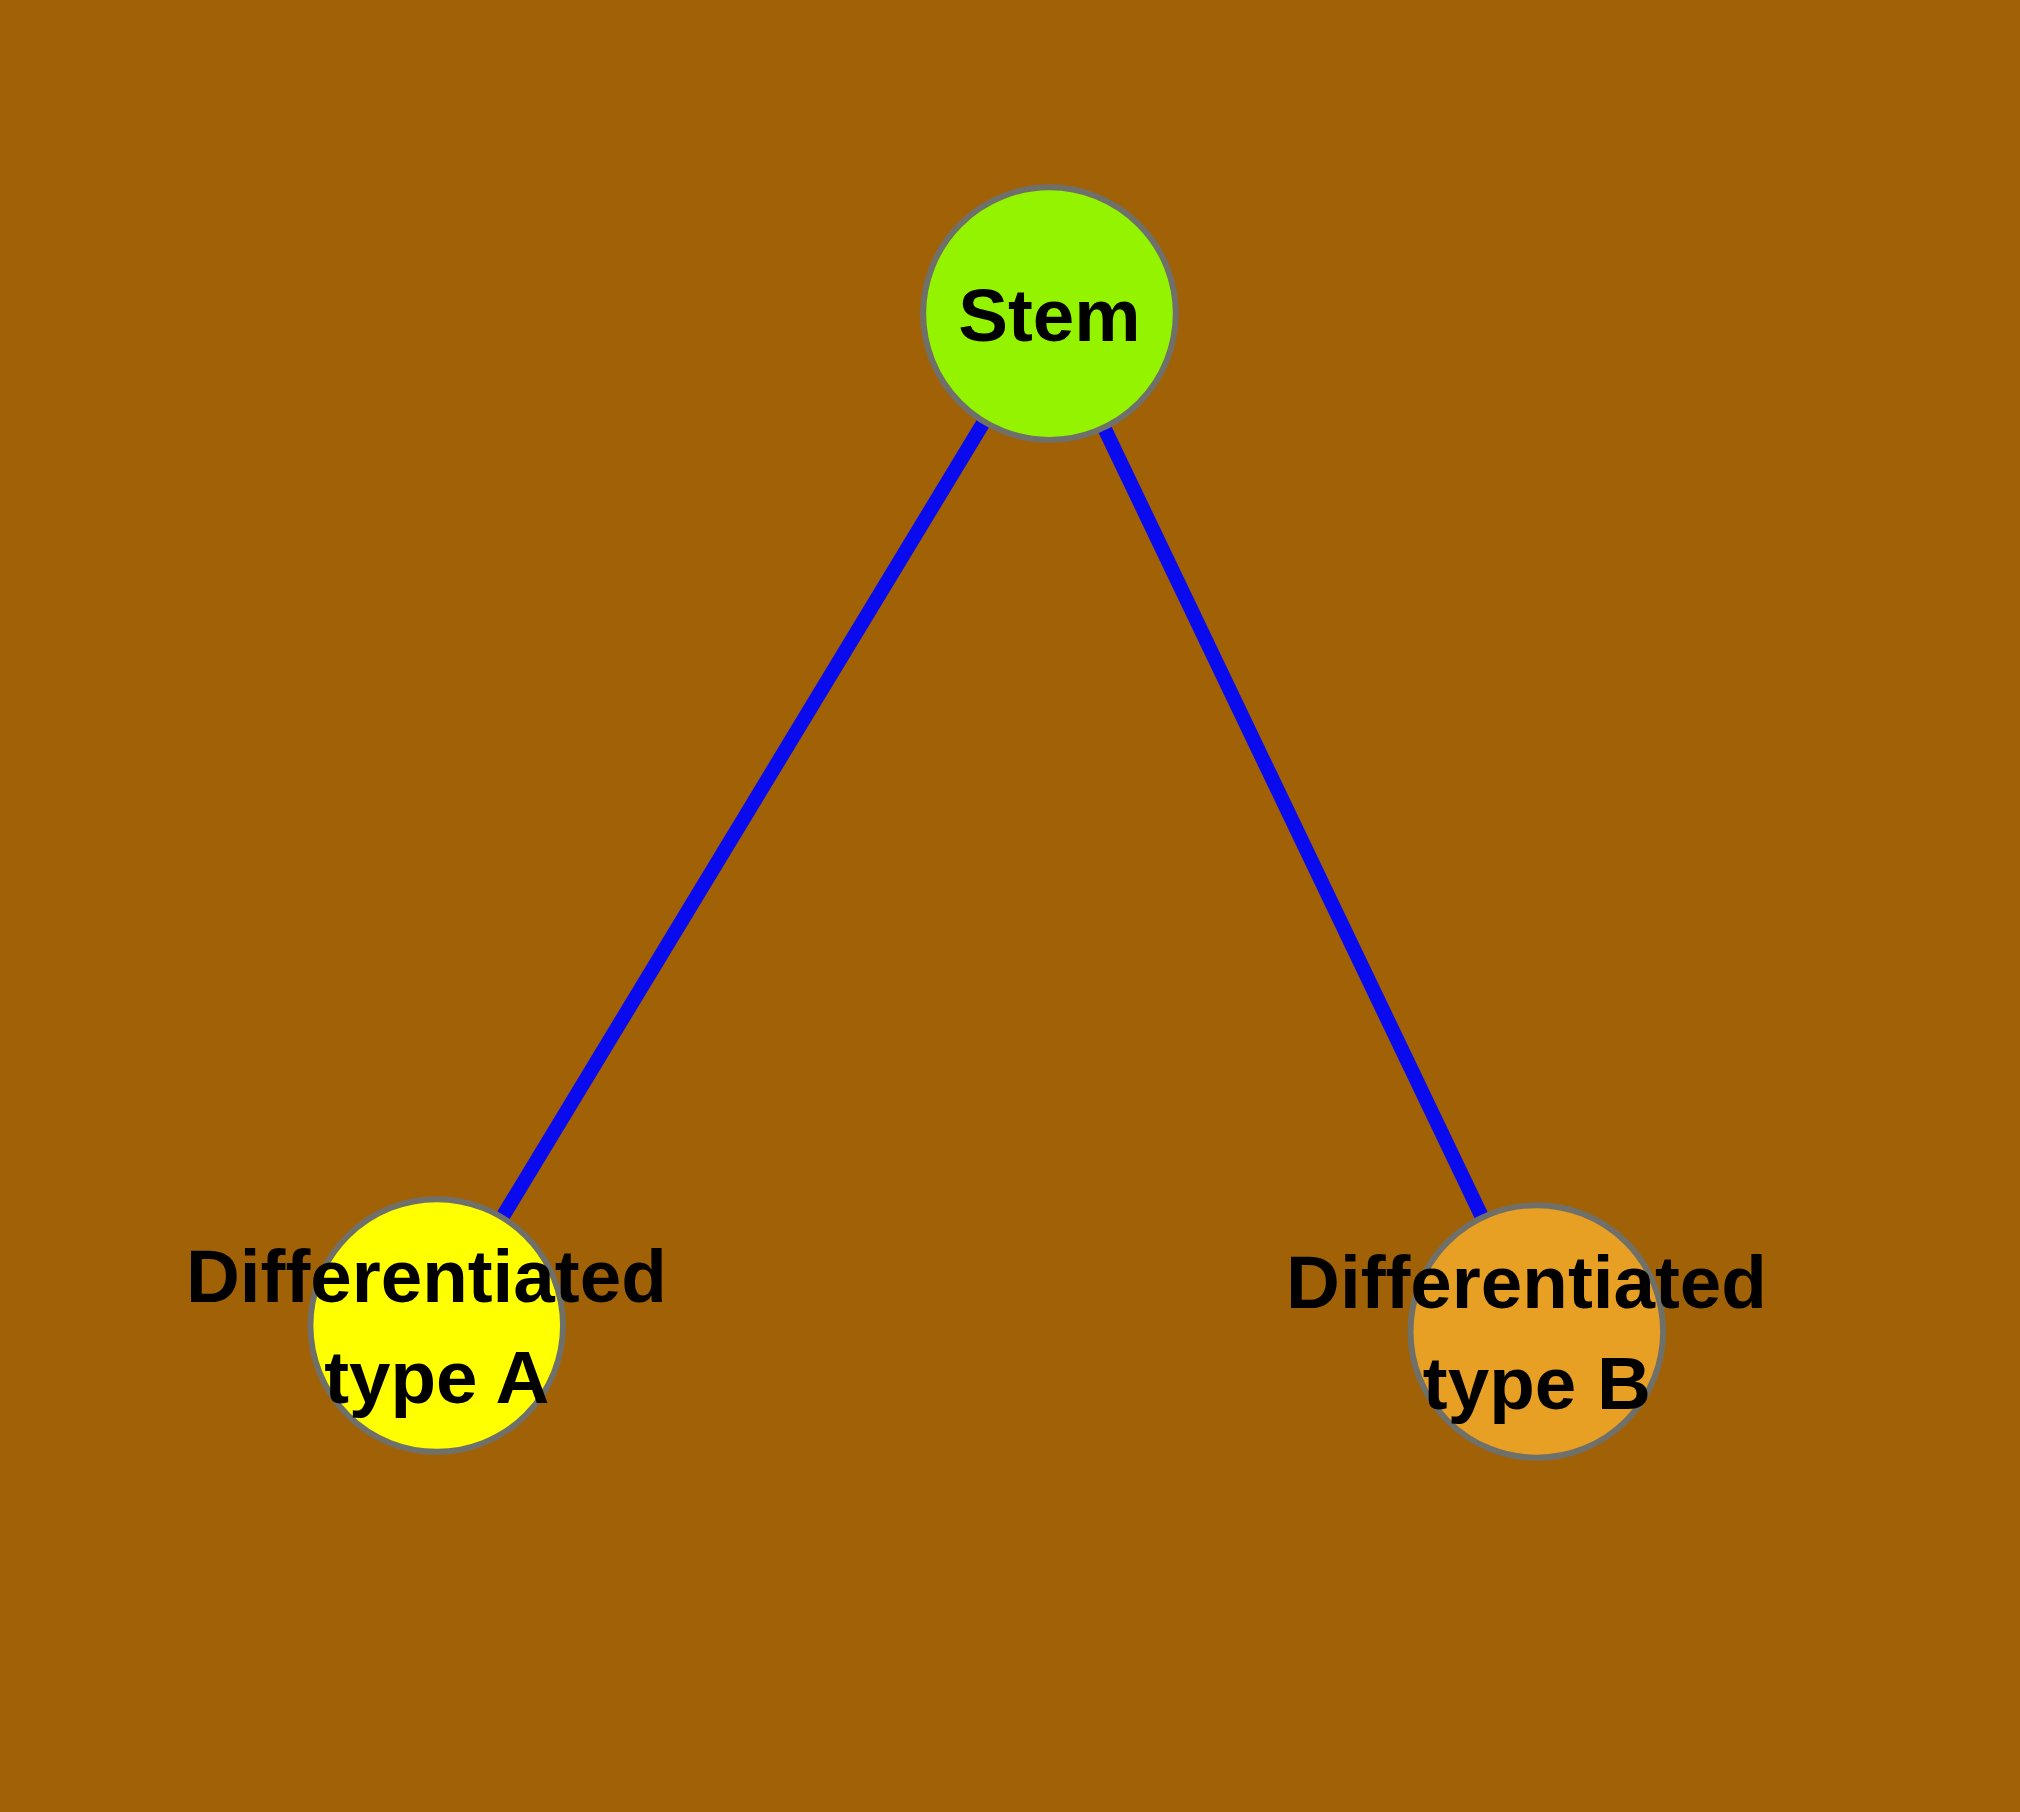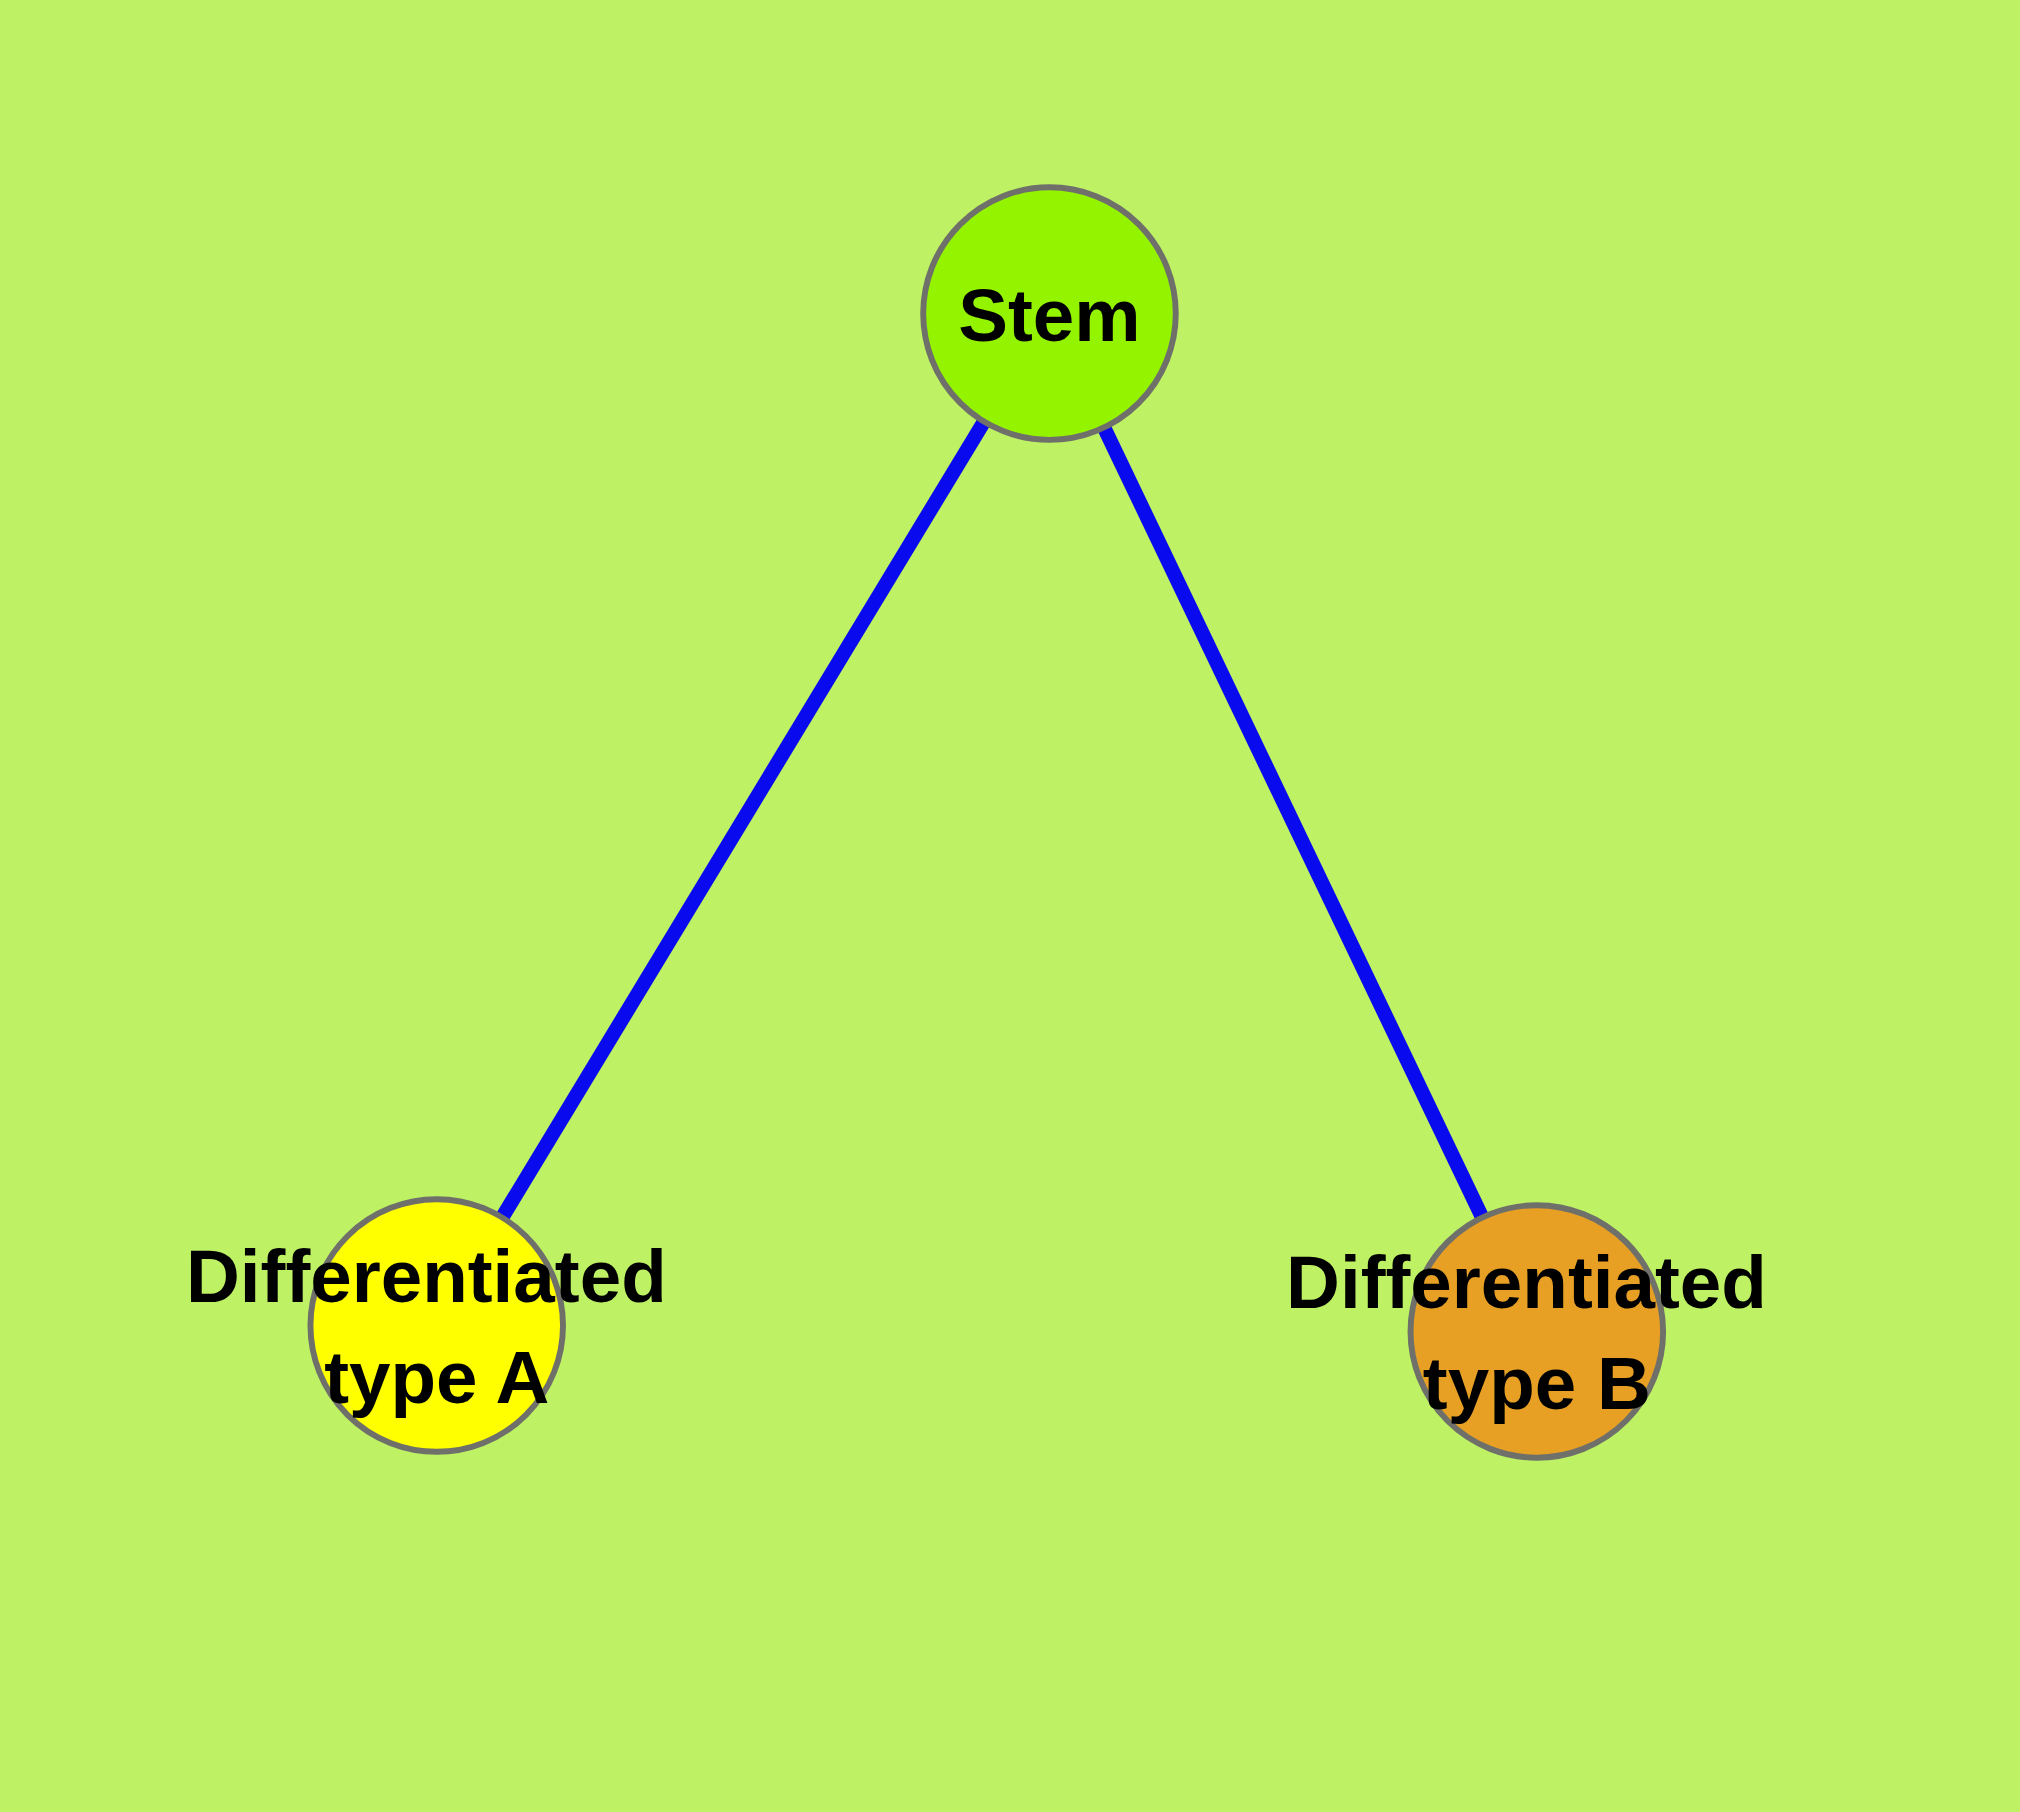--- a/index.html
+++ b/index.html
@@ -4,21 +4,21 @@
 <style>
   html, body {
     margin: 0;
     padding: 0;
     background: #cacaf9;
   }
   .canvas {
     position: relative;
     width: 2021px;
     height: 1812px;
-    background: #bef264;
+    background: #a16207;
     overflow: hidden;
     font-family: "Liberation Sans", sans-serif;
   }
   svg.graph {
     display: block;
     width: 2021px;
     height: 1812px;
   }
   .edge {
     stroke-width: 17px;

